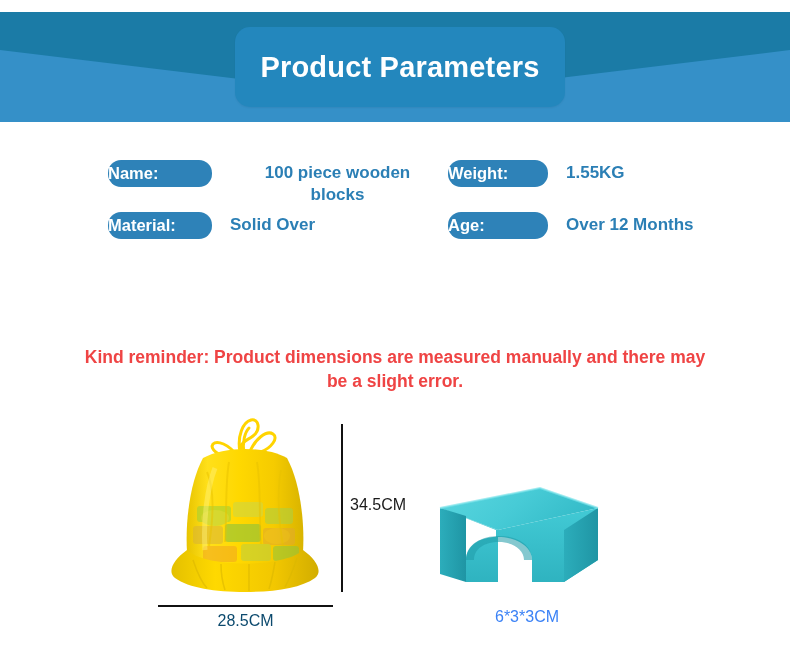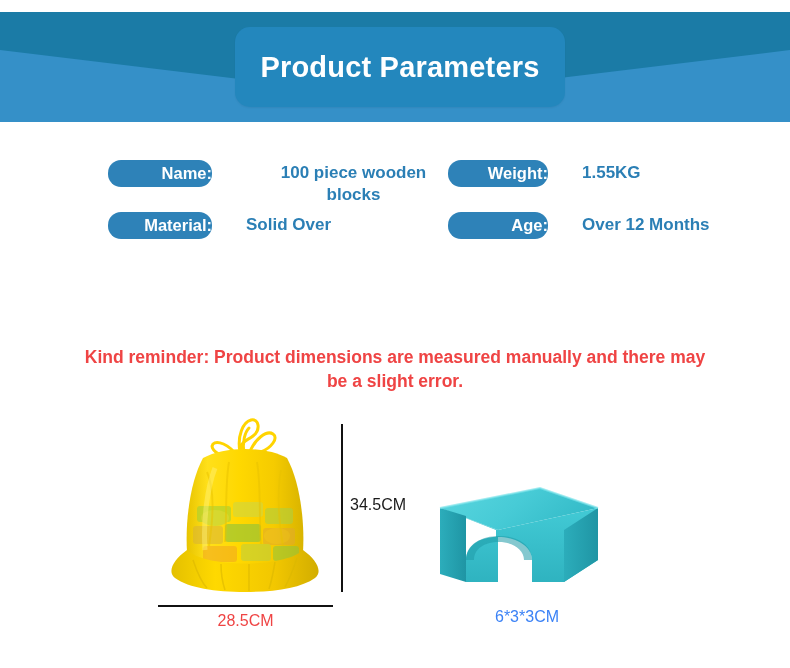--- a/index.html
+++ b/index.html
@@ -73,35 +73,35 @@
   }
   .param-cell.left  { left: 108px; }
   .param-cell.right { left: 448px; }
 
   .pill {
     background: #2e82b8;
     border-radius: 13px;
     color: #ffffff;
     font-size: 16.5px;
     font-weight: bold;
-    text-align: right;
+    text-align: left;
     line-height: 27px;
     height: 27px;
     flex: 0 0 auto;
     white-space: nowrap;
   }
   .param-cell.left  .pill { width: 104px; }
   .param-cell.right .pill { width: 100px; }
 
   .pval {
     color: #2b7fb5;
     font-size: 17px;
     font-weight: bold;
     line-height: 22px;
-    margin-left: 34px;
+    margin-left: 18px;
     margin-top: 2px;
     white-space: pre-line;
   }
   .param-cell.left  .pval { width: 215px; }
   .param-cell.right .pval { width: 230px; }
   .pval.wrap { text-align: center; }
 
   
   .reminder {
     position: absolute;
@@ -159,21 +159,21 @@
     height: 2px;
     background: #111111;
   }
   .dim-h-label {
     position: absolute;
     left: 158px;
     top: 212px;
     width: 175px;
     text-align: center;
     font-size: 16px;
-    color: #ef4444;
+    color: #0c4a6e;
   }
 
   
   .block-wrap {
     position: absolute;
     left: 432px;
     top: 82px;
     width: 190px;
     height: 110px;
   }

